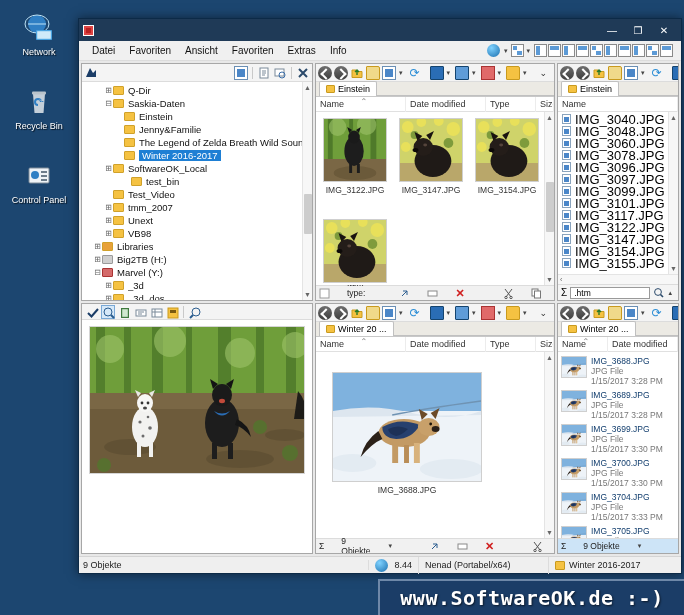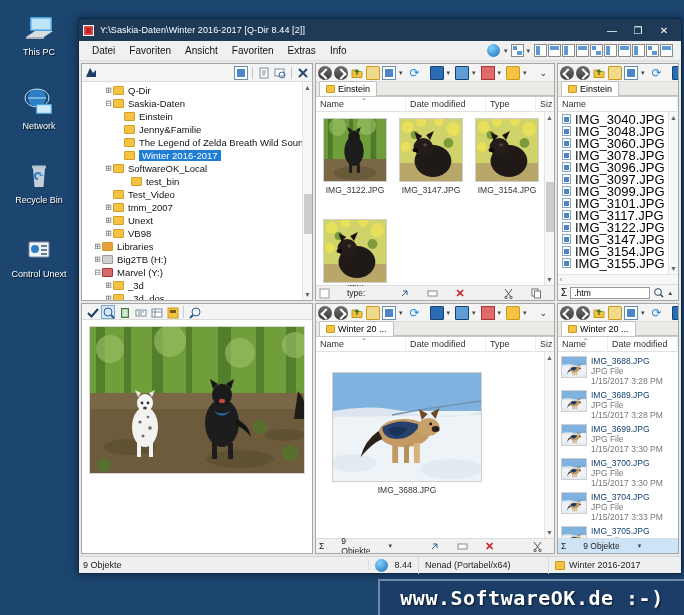--- a/index.html
+++ b/index.html
@@ -206,31 +206,20 @@
     letter-spacing:.5px;text-shadow:1px 1px 2px rgba(0,0,0,.6);
   }
 </style>
 </head>
 <body>
 
 <div id="desktop">
 
   <div class="desk-icons">
 
-    <div class="desk-icon">
-      <span class="glyph">
-        <svg width="34" height="32" viewBox="0 0 34 32">
-          <rect x="8" y="5" width="22" height="14" rx="1" fill="#4aa3e0"></rect>
-          <rect x="9.5" y="6.5" width="19" height="11" fill="#bfe4f7"></rect>
-          <path d="M4 25 L13 19 L31 19 L22 25 Z" fill="#d8dde2"></path>
-          <path d="M4 25 L22 25 L22 27 L4 27 Z" fill="#a9b2bb"></path>
-        </svg>
-      </span>
-      <span class="lbl">This PC</span>
-    </div>
 
     <div class="desk-icon">
       <span class="glyph">
         <svg width="34" height="32" viewBox="0 0 34 32">
           <circle cx="15" cy="12" r="9" fill="#2f7fc4"></circle>
           <path d="M6 12 h18 M15 3 a12 9 0 0 1 0 18 a12 9 0 0 1 0 -18" fill="none" stroke="#bfe4f7" stroke-width="1"></path>
           <rect x="14" y="18" width="16" height="10" rx="1" fill="#4aa3e0"></rect>
           <rect x="15.2" y="19.2" width="13.6" height="7.6" fill="#cfeaf9"></rect>
         </svg>
       </span>
@@ -252,30 +241,29 @@
     <div class="desk-icon">
       <span class="glyph">
         <svg width="34" height="32" viewBox="0 0 34 32">
           <rect x="7" y="8" width="20" height="15" rx="1" fill="#eef3f7" stroke="#7e8c99"></rect>
           <circle cx="13" cy="15" r="4" fill="#2f7fc4"></circle>
           <rect x="19" y="11" width="6" height="2" fill="#6b7c8b"></rect>
           <rect x="19" y="15" width="6" height="2" fill="#6b7c8b"></rect>
           <rect x="19" y="19" width="6" height="2" fill="#6b7c8b"></rect>
         </svg>
       </span>
-      <span class="lbl">Control Unext</span>
+      <span class="lbl">Control Panel</span>
     </div>
 
   </div>
 
   <div id="qdir">
 
     <div class="titlebar">
       <span class="app-ico"></span>
-      <span class="ttl">Y:\Saskia-Daten\Winter 2016-2017  [Q-Dir 8.44 [2]]</span>
       <span class="spacer"></span>
       <span class="wbtn">
           <i>—</i>
         </span>
       <span class="wbtn">
           <i>❐</i>
         </span>
       <span class="wbtn">
           <i>✕</i>
         </span>

